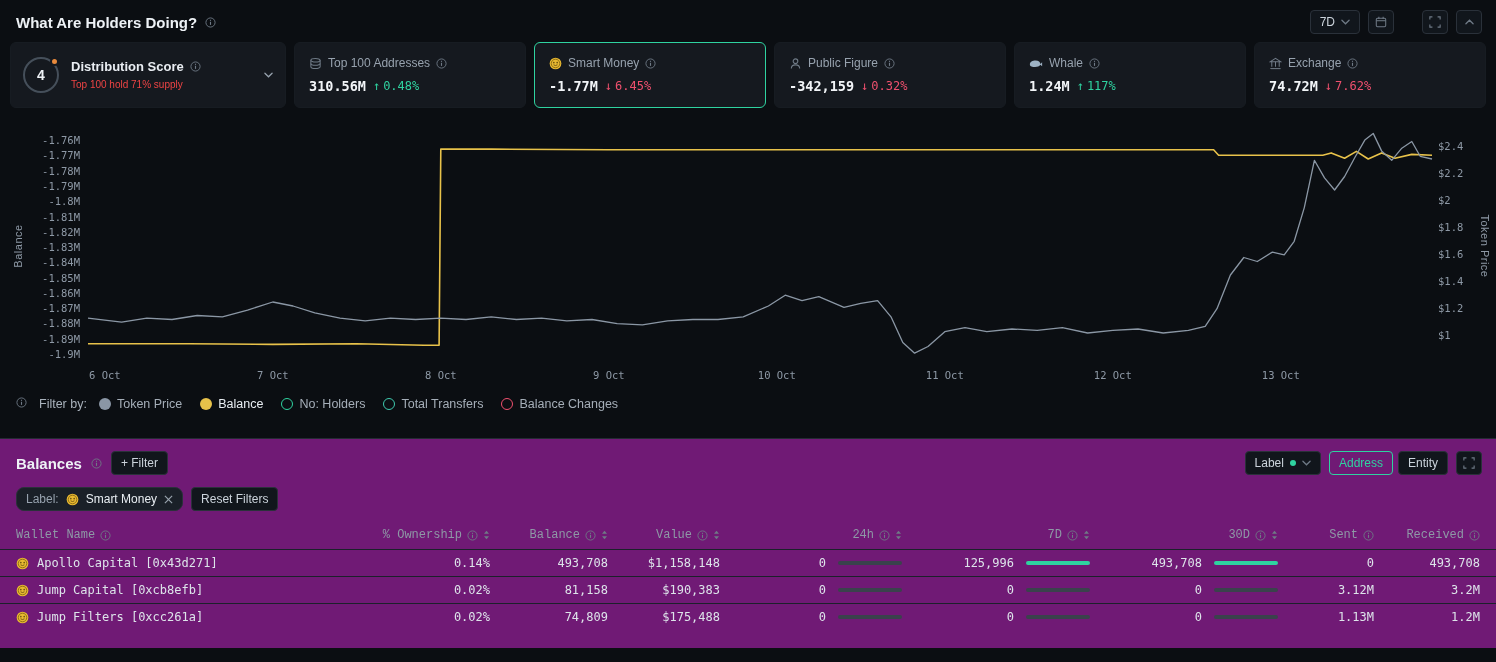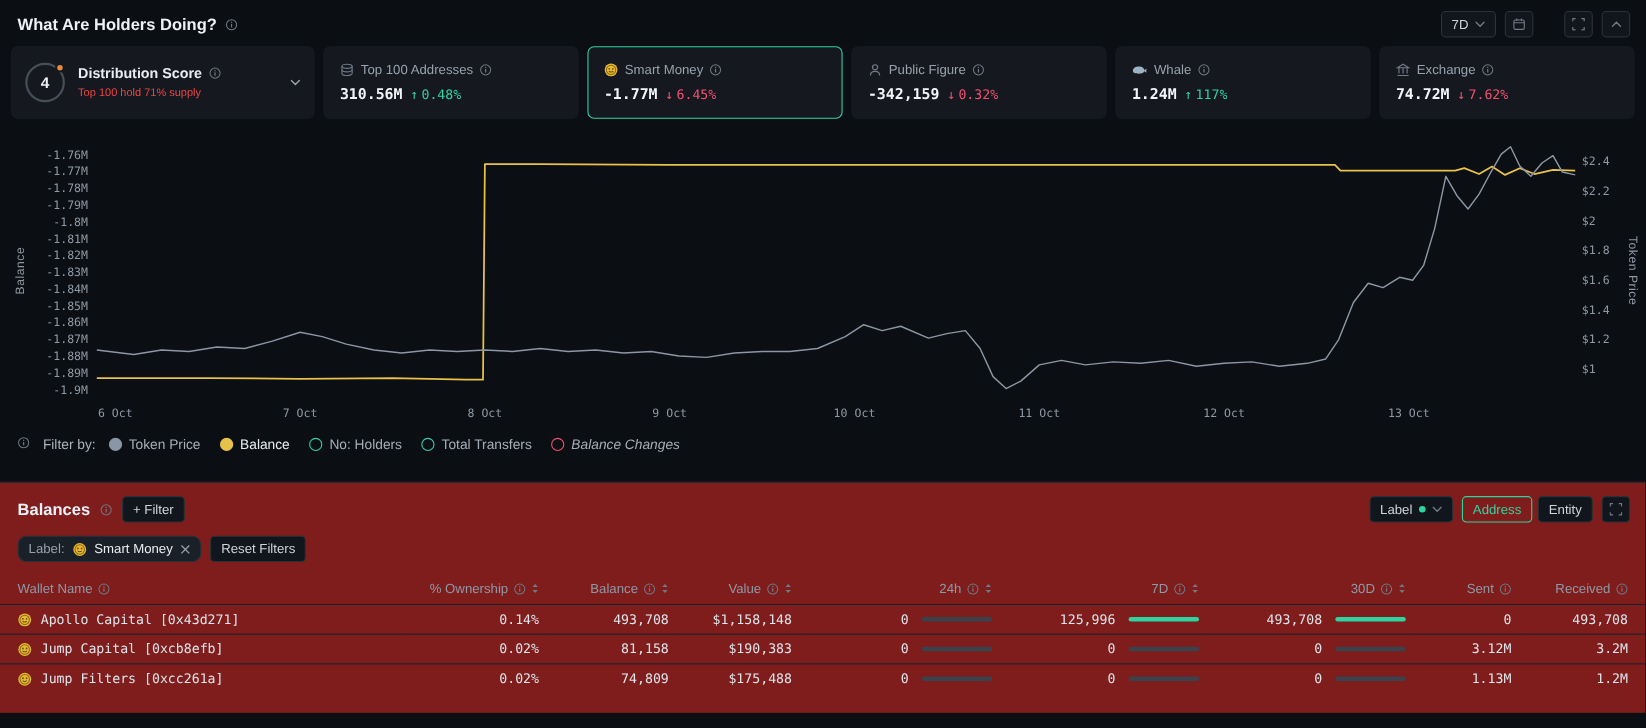--- a/index.html
+++ b/index.html
@@ -52,38 +52,38 @@
   svg.chart text.tick { fill:#8e99a6; font:10.5px "DejaVu Sans Mono", monospace; }
   svg.chart text.axis { fill:#8e99a6; font:11px "Liberation Sans", sans-serif; letter-spacing:0.5px; }
 
   
   .filterbar { display:flex; align-items:flex-start; gap:12px; padding:9px 16px; font-size:12.5px; color:#aab3bd; }
   .fb-options { display:flex; gap:18px; }
   .radio-item { display:inline-flex; align-items:center; gap:6px; cursor:pointer; }
   .radio { width:12px; height:12px; border-radius:50%; }
 
   
-  .balances { margin-top:18px; border-top:1px solid #242b33; background:#7f1d1d; min-height:210px; }
+  .balances { margin-top:18px; border-top:1px solid #242b33; background:#701a75; min-height:210px; }
   .bal-head { display:flex; align-items:center; padding:12px 14px 6px 16px; }
   .bal-left { display:flex; align-items:center; gap:9px; }
   .bal-title { font-size:15px; font-weight:700; color:#eef2f6; }
   .bal-right { margin-left:auto; display:flex; align-items:center; gap:8px; }
   .seg { display:flex; gap:5px; }
   .seg-address { border-color:#2fd3a0; color:#2fd3a0; background:transparent; }
   .dot-green { width:6px; height:6px; border-radius:50%; background:#2fd3a0; }
   .chip-row { display:flex; align-items:center; gap:8px; padding:6px 16px 10px 16px; }
   .chip { display:inline-flex; align-items:center; gap:7px; background:#1a2028; border:1px solid #2a313a; border-radius:8px;
     padding:4px 9px; font-size:12px; }
   .chip-prefix { color:#97a2ae; }
   .chip-val { color:#e8edf2; }
   .chip .close { cursor:pointer; color:#9aa4af; }
 
   
   table.tbl { width:100%; border-collapse:collapse; table-layout:fixed; font-family:"DejaVu Sans Mono", monospace; font-size:12px; color:#dde4ea; }
-  .tbl th { font-family:Liberation Sans, sans-serif; font-weight:400; color:#8e99a6; font-size:12px; padding:7px 8px; white-space:nowrap; }
+  .tbl th { font-family:Liberation Mono, monospace; font-weight:400; color:#8e99a6; font-size:12px; padding:7px 8px; white-space:nowrap; }
   .tbl th .hwrap { display:inline-flex; align-items:center; gap:5px; }
   .tbl th.left, .tbl td.left { text-align:left; padding-left:16px; }
   .tbl th.right, .tbl td.right { text-align:right; }
   .tbl th:last-child, .tbl td:last-child { padding-right:16px; }
   .tbl td { padding:6px 8px; white-space:nowrap; overflow:hidden; border-top:1px solid #1b212a; }
   .tbl tbody tr { cursor:pointer; }
   .wallet { display:flex; align-items:center; gap:8px; }
   .cellflex { display:inline-flex; align-items:center; gap:12px; }
   .bar { display:inline-block; width:64px; height:4px; border-radius:2px; }
   .bar.zero { background:#3a424c; }
@@ -368,21 +368,21 @@
       <span class="radio-item">
         <span class="radio" style="border: 1.5px solid rgb(47, 211, 160);"></span>
         <span style="color: rgb(165, 174, 184);">No: Holders</span>
       </span>
       <span class="radio-item">
         <span class="radio" style="border: 1.5px solid rgb(62, 201, 174);"></span>
         <span style="color: rgb(165, 174, 184);">Total Transfers</span>
       </span>
       <span class="radio-item">
         <span class="radio" style="border: 1.5px solid rgb(240, 80, 110);"></span>
-        <span style="color: rgb(165, 174, 184); font-style: italic;">Balance Changes</span>
+        <span style="color: rgb(165, 174, 184);">Balance Changes</span>
       </span>
     </span>
 </div>
 
 <div class="balances">
   <div class="bal-head">
     <div class="bal-left">
       <span class="bal-title">Balances</span>
       <span class="ic">
           <svg viewBox="0 0 12 12" width="11" height="11">

